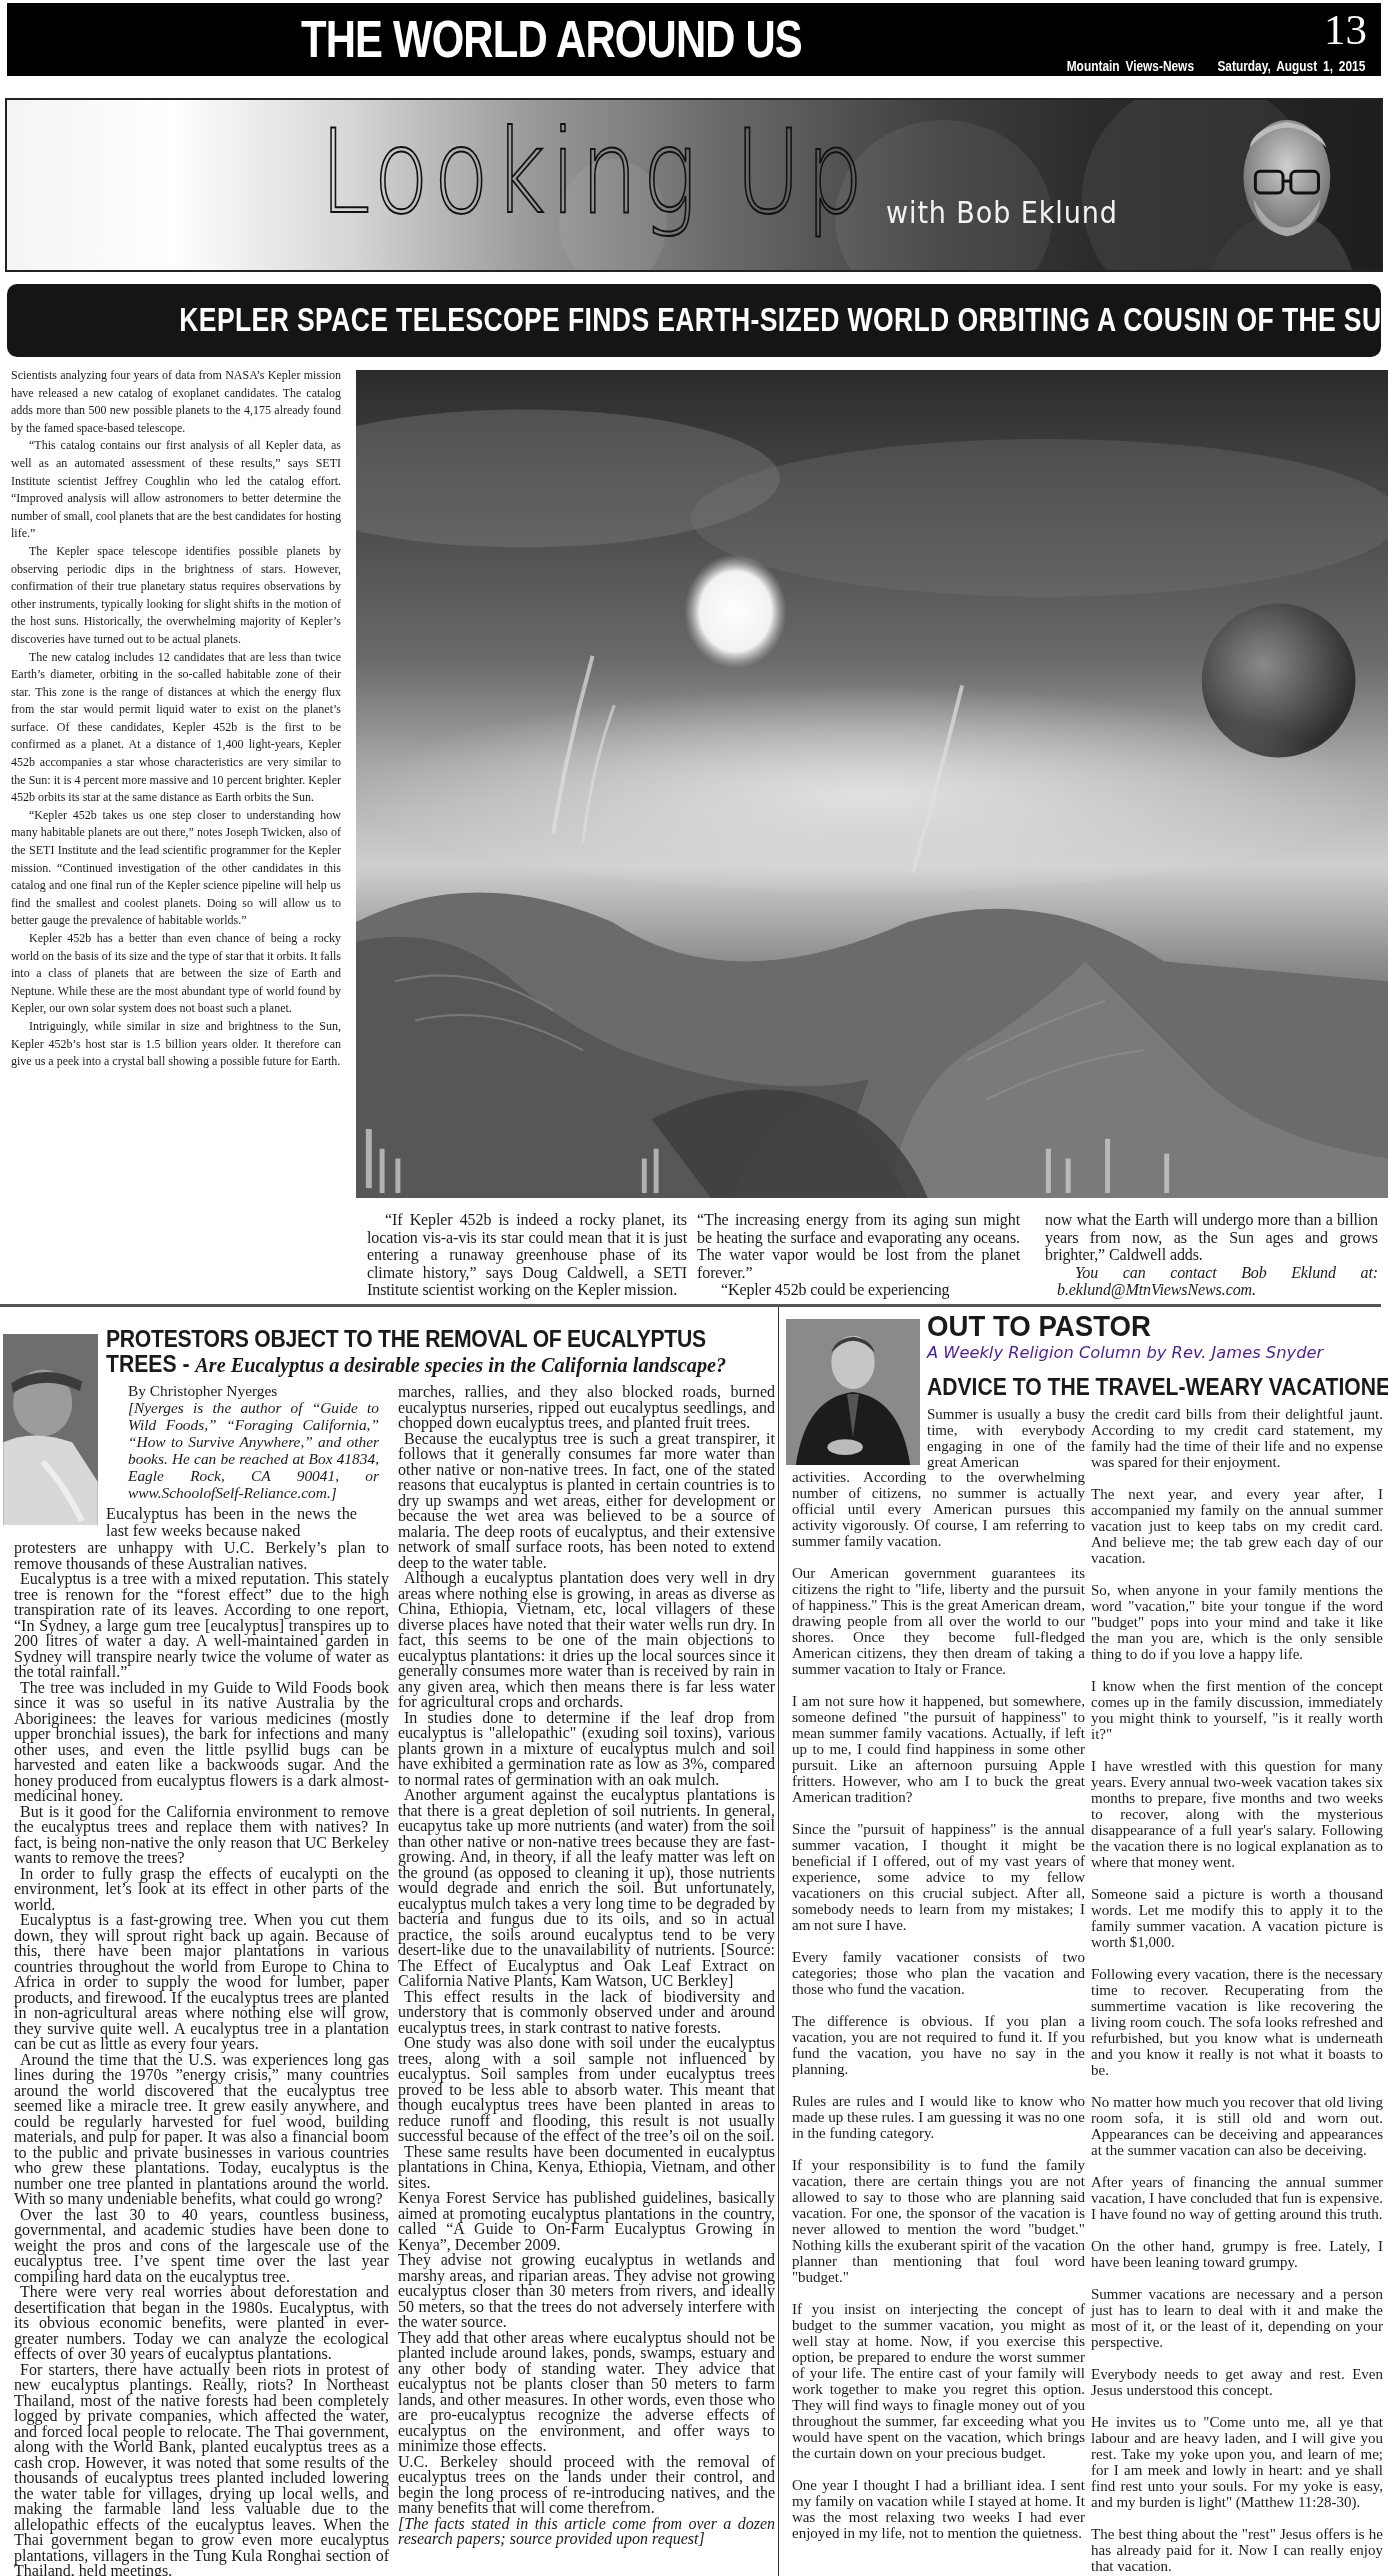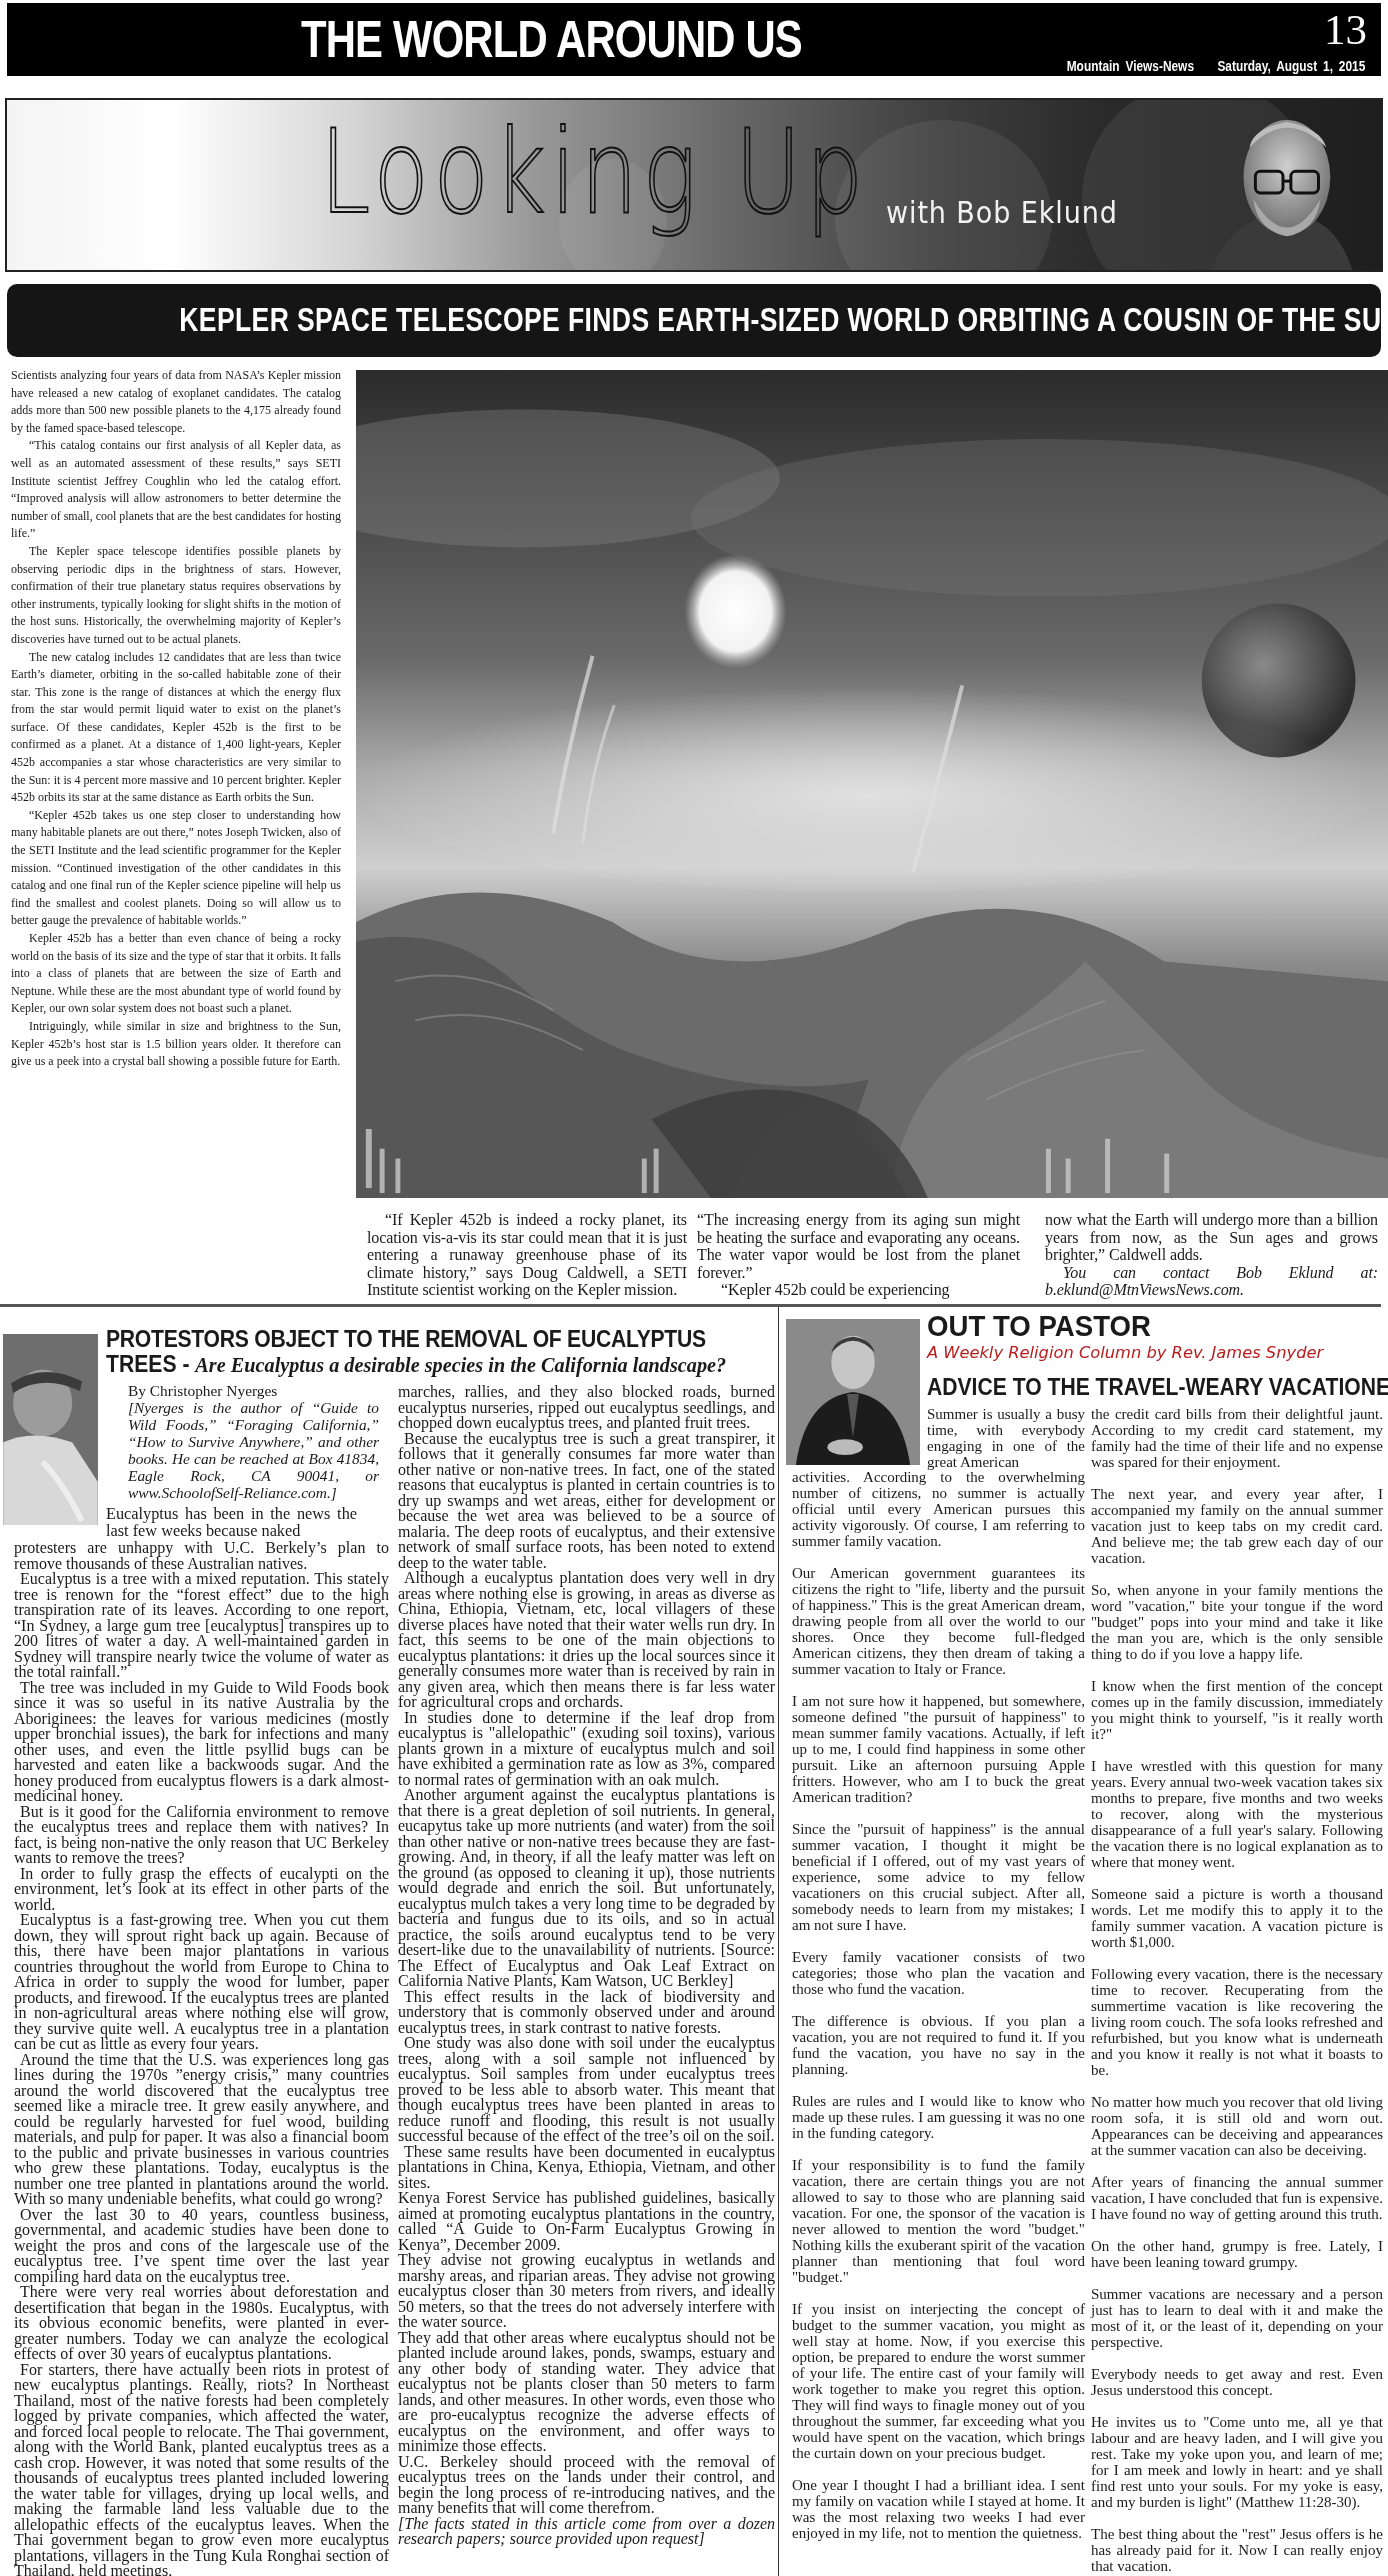--- a/index.html
+++ b/index.html
@@ -68,21 +68,21 @@
   .col p.noindent { text-indent: 0; }
   .kepler-left { left: 11px; top: 367px; width: 330px; font-size: 12px; line-height: 17.6px; }
   .kepler-img {
     position: absolute; left: 356px; top: 370px; width: 1032px; height: 828px;
     background: #555; overflow: hidden;
   }
   .kepler-bottom { top: 1211px; font-size: 16px; line-height: 17.5px; letter-spacing: -0.1px; }
   .kb1 { left: 367px; width: 320px; }
   .kb2 { left: 697px; width: 323px; }
   .kb3 { left: 1045px; width: 333px; }
-  .kb3 .contact { font-style: italic; }
+  .kb3 .contact { font-style: italic; margin-left: 12px; }
 
   .hrule { position: absolute; left: 0; top: 1304px; width: 1381px; height: 3px; background: #555; }
   .vrule { position: absolute; left: 778px; top: 1307px; width: 1px; height: 1269px; background: #333; }
 
   
   .euc-photo { position: absolute; left: 3px; top: 1334px; width: 95px; height: 191px; background: #777; overflow: hidden; }
   .euc-head {
     position: absolute; left: 106px; top: 1327px; width: 670px;
     font-family: "Liberation Sans", sans-serif; font-weight: bold; font-size: 23px; line-height: 25px;
   }
@@ -99,21 +99,21 @@
 
   
   .pastor-photo { position: absolute; left: 786px; top: 1319px; width: 134px; height: 146px; background: #7a7a7a; overflow: hidden; }
   .pastor-title {
     position: absolute; left: 927px; top: 1309px;
     font-family: "Liberation Sans", sans-serif; font-weight: bold; font-size: 30px; line-height: 34px;
     transform: scaleX(0.92); transform-origin: left top; white-space: nowrap;
   }
   .pastor-sub {
     position: absolute; left: 927px; top: 1343px;
-    font-family: "DejaVu Sans", sans-serif; font-style: italic; font-size: 16.3px; color: #b91c1c; white-space: nowrap; text-align: right;
+    font-family: "DejaVu Sans", sans-serif; font-style: italic; font-size: 16.3px; color: #4c1d95; white-space: nowrap; text-align: right;
   }
   .pastor-head {
     position: absolute; left: 927px; top: 1373px;
     font-family: "Liberation Sans", sans-serif; font-weight: bold; font-size: 24px; line-height: 28px;
     transform: scaleX(0.88); transform-origin: left top; white-space: nowrap;
   }
   .pastor-col { font-size: 15px; line-height: 16px; }
   .pastor-col p { text-indent: 0; margin-bottom: 16px; }
   .pc-intro { left: 927px; top: 1406px; width: 158px; }
   .pc-left { left: 792px; top: 1469px; width: 293px; }

